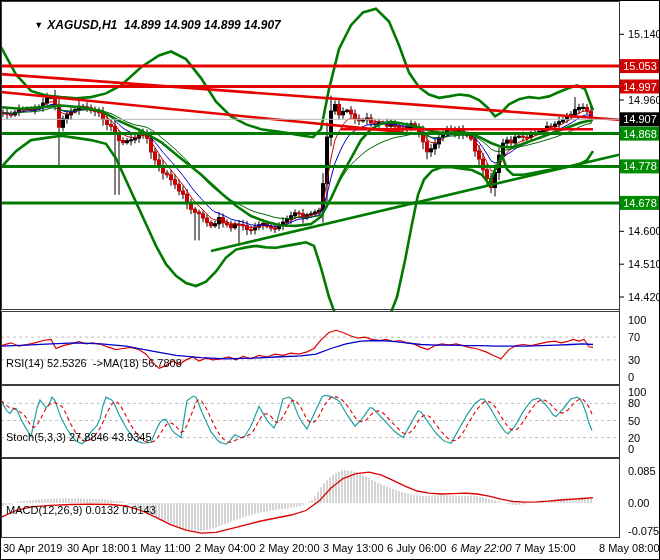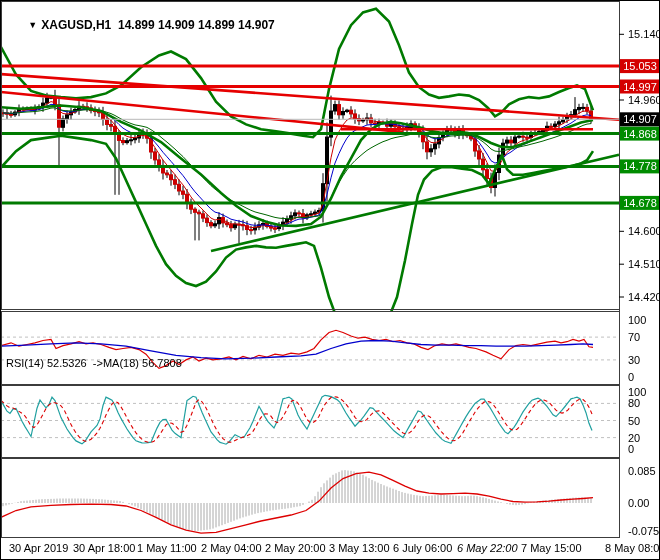--- a/index.html
+++ b/index.html
@@ -1,28 +1,28 @@
 <!DOCTYPE html>
 <html><head>
 <meta charset="utf-8">
 <style>
   html,body{margin:0;padding:0;background:#f0f0f0;}
   #app{position:relative;width:660px;height:560px;background:#ffffff;
        border:1px solid #000;box-sizing:border-box;overflow:hidden;
        font-family:"Liberation Sans",sans-serif;}
   .pane{position:absolute;left:0;display:block;}
   .overlay{position:absolute;color:#000;white-space:pre;pointer-events:none;}
-  #title-bar{left:14px;top:3px;font-size:12px;font-weight:700;}
+  #title-bar{left:20px;top:3px;font-size:12px;font-weight:700;font-style:italic;}
   #title-bar .arrow{display:inline-block;font-size:9px;vertical-align:1px;margin-right:4px;}
   .pane-label{font-size:11px;font-weight:400;left:5px;margin-top:43px;}
   #rsi-label{top:313px;}
   #stoch-label{top:387px;}
   #macd-label{top:460px;}
   #xaxis{position:absolute;left:0;top:537px;width:660px;height:23px;background:#fff;}
-  #xaxis span{position:absolute;top:4px;font-size:11px;color:#000;white-space:nowrap;margin-left:6px;}
+  #xaxis span{position:absolute;top:4px;font-size:11px;color:#000;white-space:nowrap;}
 </style>
 </head>
 <body>
 
 <div id="app">
   <svg id="main-svg" class="pane" style="top:0" width="660" height="310">
       <rect x="0.5" y="0.5" width="659" height="309" fill="#fff" stroke="none"></rect>
       <line x1="2" y1="108.3" x2="2" y2="115.9" stroke="#000" stroke-width="1"></line>
       <rect x="0.5" y="111.8" width="3" height="1.0" fill="#cc0000" stroke="#cc0000"></rect>
       <line x1="6" y1="106.9" x2="6" y2="117.9" stroke="#000" stroke-width="1"></line>
@@ -605,13 +605,15 @@
       <span style="left: 386px;">6 July 06:00</span>
       <span style="left: 450px; font-style: italic;">6 May 22:00</span>
       <span style="left: 514px;">7 May 15:00</span>
       <span style="left: 598px;">8 May 08:00</span>
     </div>
 
   <div id="title-bar" class="overlay">
     <span class="arrow">▼</span><span>XAGUSD,H1</span>  <span>14.899 14.909 14.899 14.907</span>
   </div>
   <div id="rsi-label" class="overlay pane-label">RSI(14) 52.5326  -&gt;MA(18) 56.7808</div>
+  <div id="stoch-label" class="overlay pane-label">Stoch(5,3,3) 27.8846 43.9345</div>
+  <div id="macd-label" class="overlay pane-label">MACD(12,26,9) 0.0132 0.0143</div>
 </div>
 
 </body></html>

